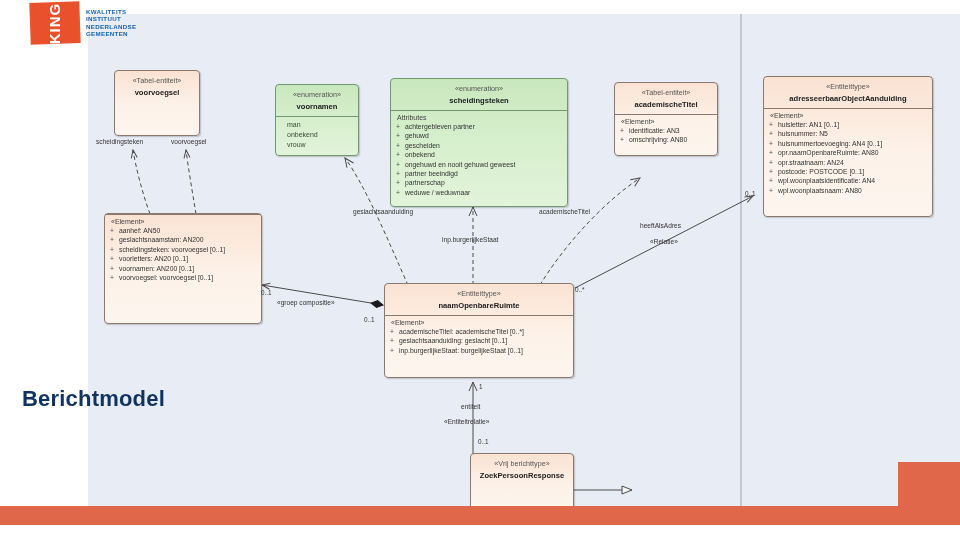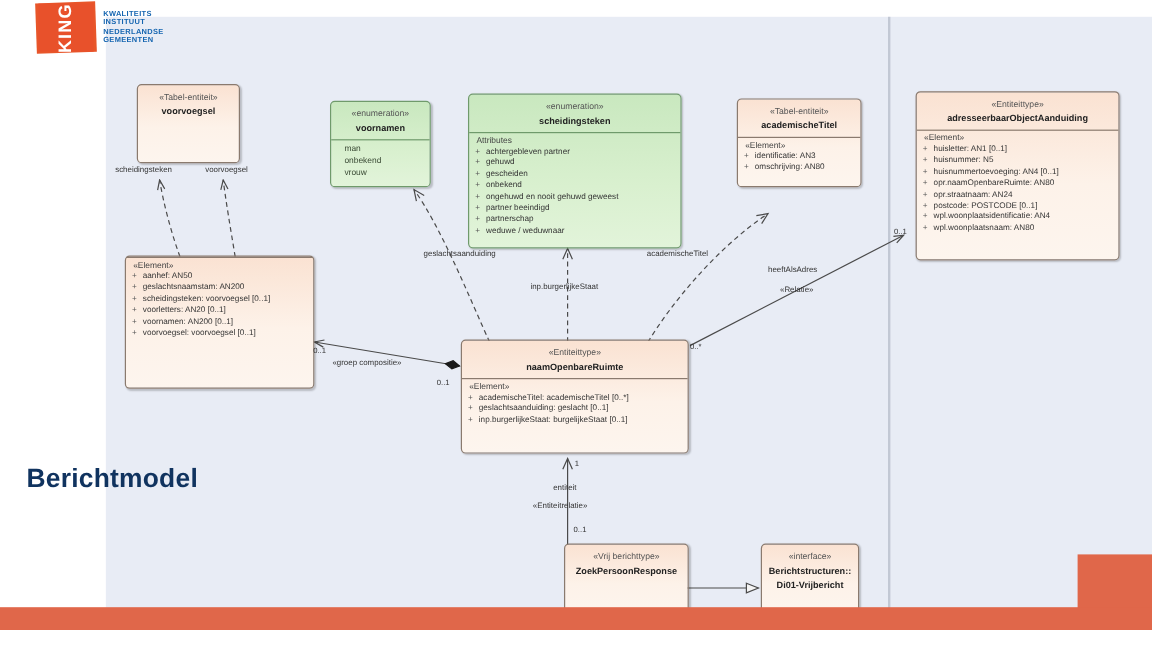--- a/index.html
+++ b/index.html
@@ -330,27 +330,20 @@
     </div>
   </div>
 
   <div class="cls" style="left:422px;top:453px;width:104px;height:62px;margin-left:48px;">
     <div class="hdr">
       <span class="stereo">«Vrij berichttype»</span>
       <span class="cname">ZoekPersoonResponse</span>
     </div>
   </div>
 
-  <div class="cls" style="left:634px;top:453px;width:82px;height:62px;">
-    <div class="hdr">
-      <span class="stereo">«interface»</span>
-      <span class="cname">Berichtstructuren::</span>
-      <span class="cname">Di01-Vrijbericht</span>
-    </div>
-  </div>
 
   <div class="elabel" style="left:96px;top:138px;">scheidingsteken</div>
   <div class="elabel" style="left:171px;top:138px;">voorvoegsel</div>
 
   <div class="elabel" style="left:353px;top:208px;">geslachtsaanduiding</div>
   <div class="elabel" style="left:539px;top:208px;">academischeTitel</div>
   <div class="elabel" style="left:442px;top:236px;">inp.burgerlijkeStaat</div>
 
   <div class="elabel" style="left:640px;top:222px;">heeftAlsAdres</div>
   <div class="elabel" style="left:650px;top:238px;">«Relatie»</div>

